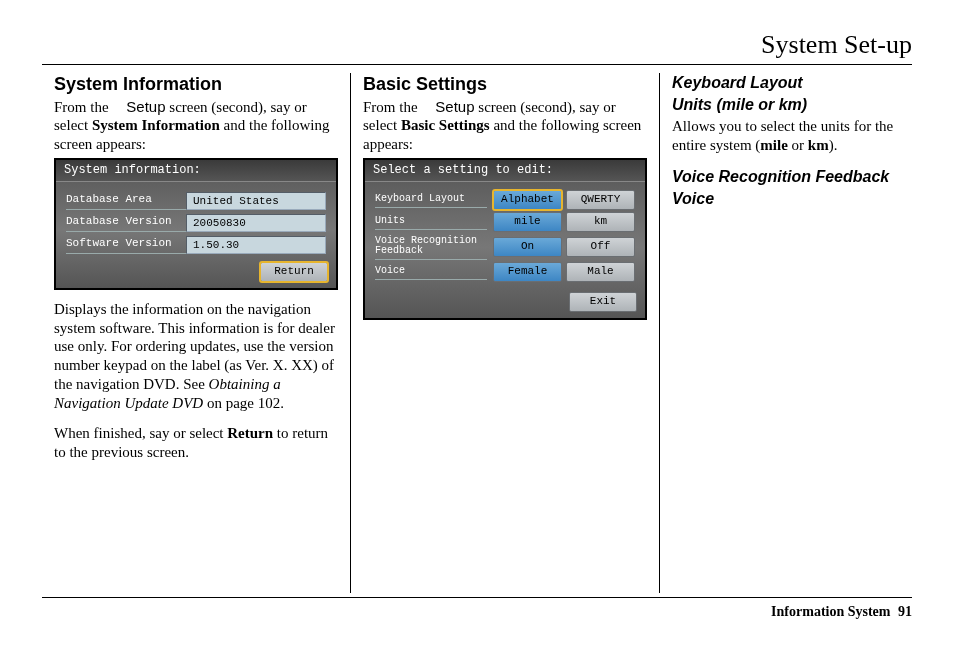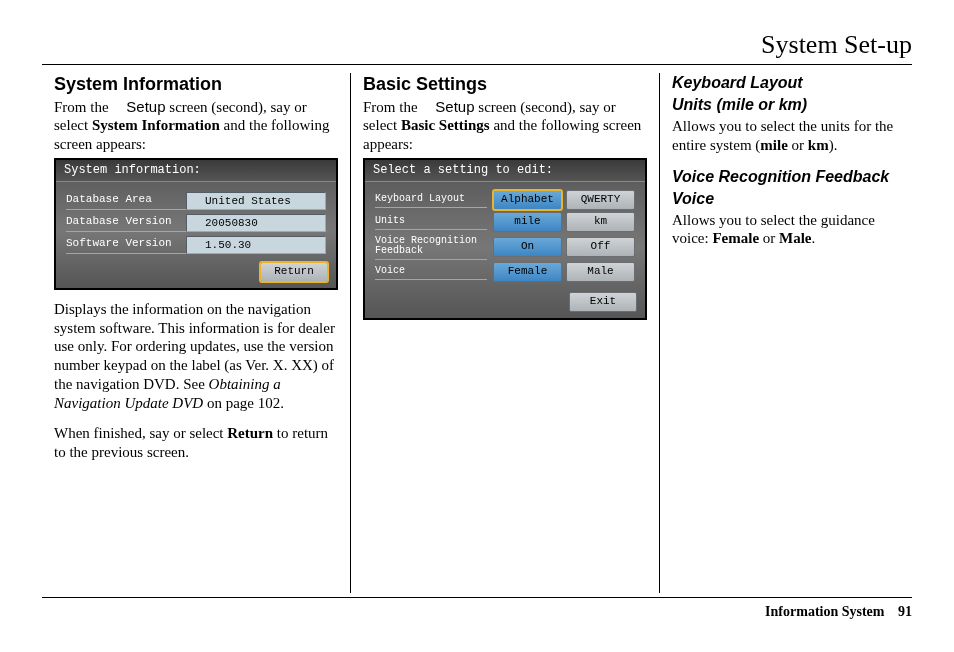--- a/index.html
+++ b/index.html
@@ -99,21 +99,21 @@
     padding: 2px 0;
   }
   .info-val {
     flex: 1;
     color: #000;
     background: #c8d7de;
     border: 1px inset #9ab;
     border-radius: 0;
     height: 16px;
     line-height: 16px;
-    padding: 0 18px;
+    padding: 0 6px;
     font-size: 11px;
   }
   .shot-footer {
     display: flex;
     justify-content: flex-end;
     padding: 4px 8px 6px 8px;
   }
   .osd-btn {
     display: inline-flex;
     align-items: center;
@@ -154,21 +154,21 @@
     gap: 4px;
   }
   .bs-opts .osd-btn { flex: 1; min-width: 0; }
 
   .footer {
     text-align: right;
     font-size: 14px;
     margin: 0;
   }
   .footer .label { font-weight: bold; }
-  .footer .num { font-weight: bold; margin-left: 10px; }
+  .footer .num { font-weight: bold; margin-left: 4px; }
 </style>
 </head>
 <body>
 
 <div class="page">
 
   <div class="chapter-title">System Set-up</div>
   <hr class="hr-top">
 
   <div class="columns">
@@ -263,23 +263,20 @@
       <h3 class="subsection">Keyboard Layout</h3>
 
       <h3 class="subsection">Units (mile or km)</h3>
       <p>
         <span>Allows you to select the units for the entire system (</span><span class="b">mile</span><span> or </span><span class="b">km</span><span>).</span>
       </p>
 
       <h3 class="subsection">Voice Recognition Feedback</h3>
 
       <h3 class="subsection">Voice</h3>
-      <p>
-        <span>Allows you to select the guidance voice: </span><span class="b">Female</span><span> or </span><span class="b">Male</span><span>.</span>
-      </p>
 
     </div>
   </div>
 
   <hr class="hr-bottom">
   <p class="footer">
     <span class="label">Information System</span>
     <span class="num">91</span>
   </p>
 </div>

